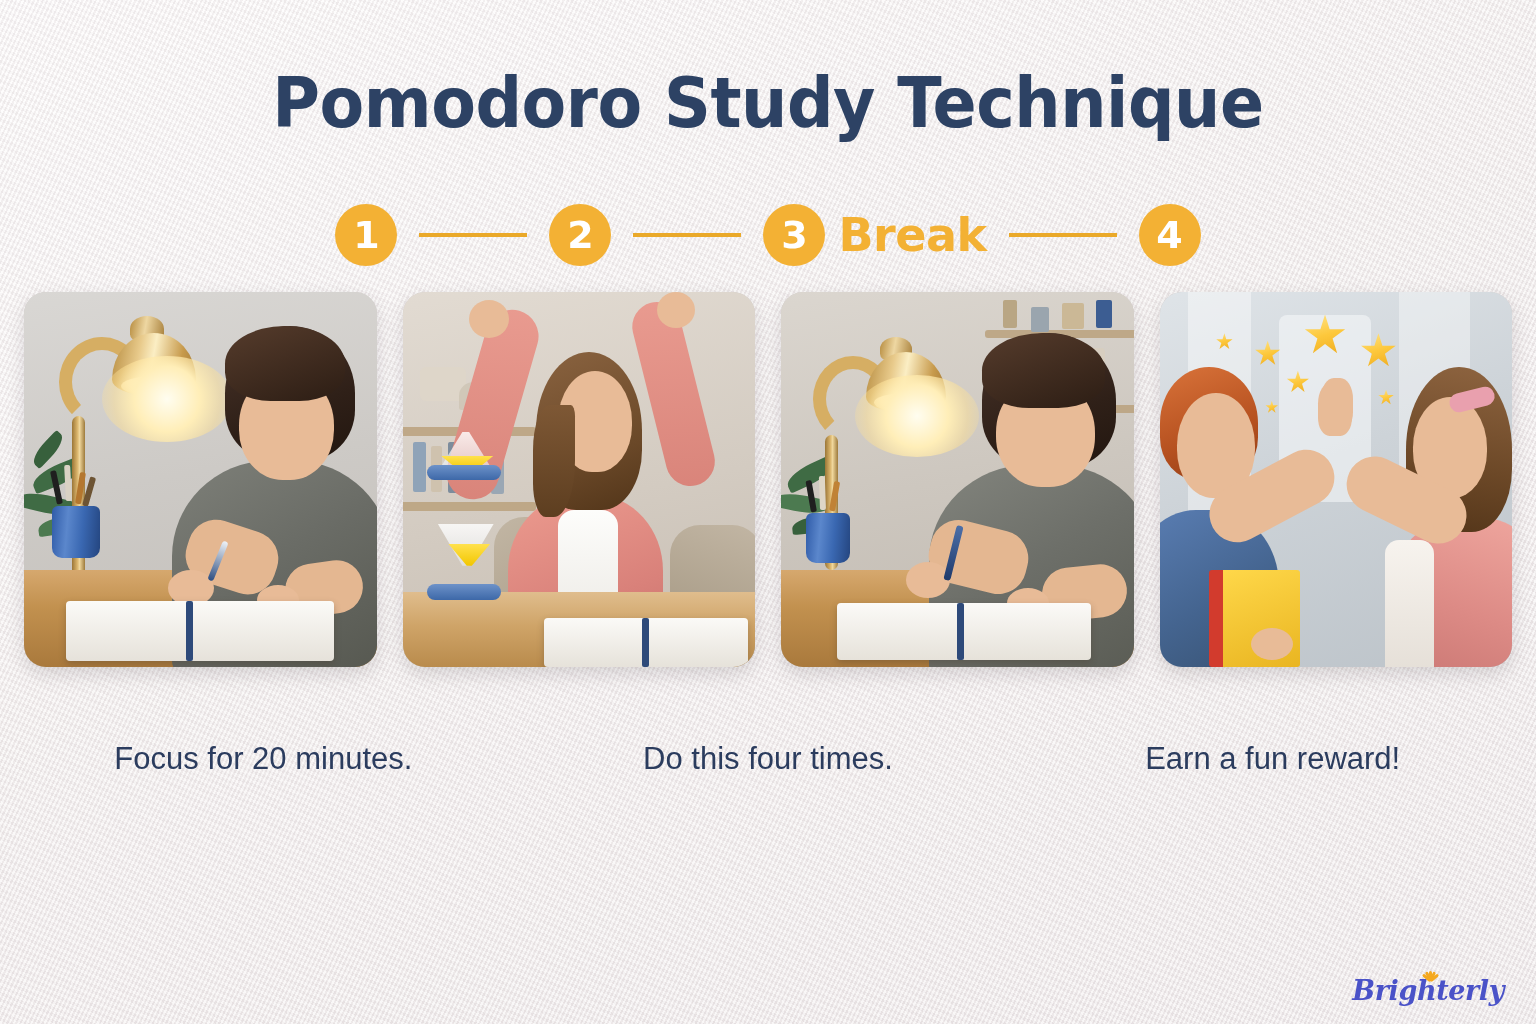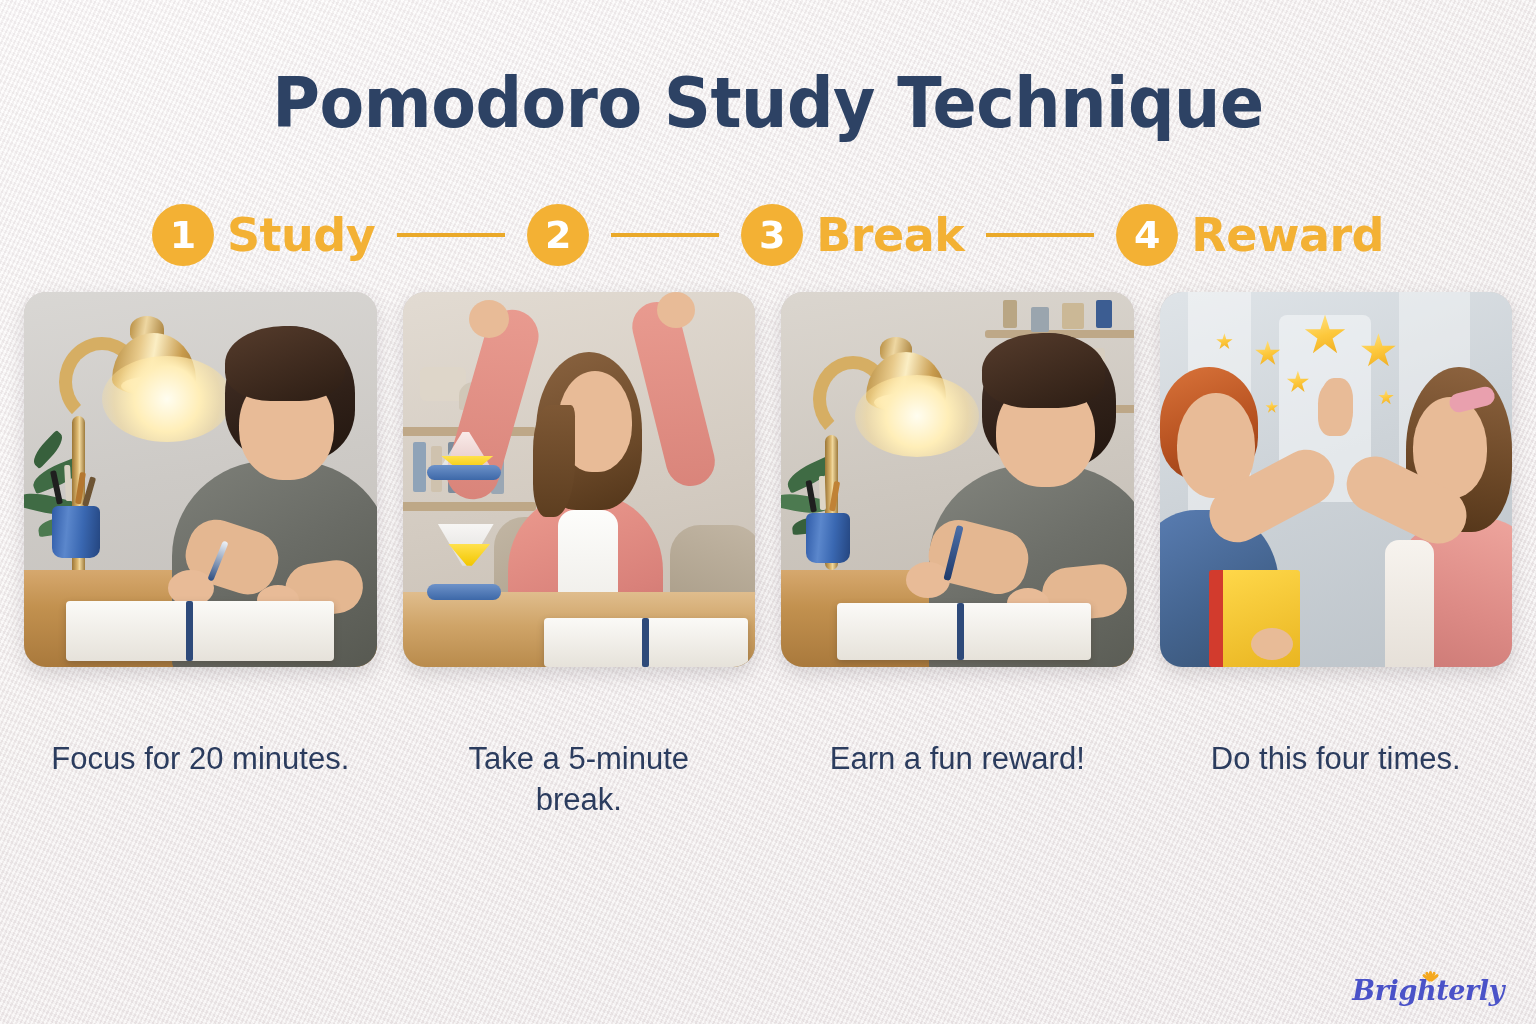--- a/index.html
+++ b/index.html
@@ -253,38 +253,36 @@
 <div id="poster">
 
   <div class="layer">
 
     <h1 id="title">Pomodoro Study Technique</h1>
 
     <div id="steps">
 
       <div class="step">
         <div class="badge">1</div>
-        <div class="step-label">Study</div>
       </div>
       <div class="connector"></div>
 
       <div class="step">
         <div class="badge">2</div>
       </div>
       <div class="connector"></div>
 
       <div class="step">
         <div class="badge">3</div>
         <div class="step-label">Break</div>
       </div>
       <div class="connector"></div>
 
       <div class="step">
         <div class="badge">4</div>
-        <div class="step-label">Reward</div>
       </div>
 
     </div>
 
     <div id="cards">
 
       <div class="card">
         <div class="scene" aria-label="Boy with dark hair in grey t-shirt writing in a notebook under a lit brass desk lamp, blue pencil cup and plant nearby">
           <div class="wall-grey"></div>
 
@@ -444,23 +442,22 @@
           <div style="position:absolute;right:5%;top:26%;width:13%;height:5%;background:#e9a0ae;border-radius:20px;transform:rotate(-14deg);"></div>
           <div class="arm" style="right:12%;top:48%;width:36%;height:15%;background:#e8bb97;transform:rotate(26deg);"></div>
           <div class="hand" style="right:45%;top:23%;width:32px;height:52px;border-radius:40% 40% 34% 34%;"></div>
         </div>
       </div>
 
     </div>
 
     <div id="captions">
       <div class="caption">Focus for 20 minutes.</div>
-      <div class="caption">Take a 5-minute break.</div>
+      <div class="caption">Do this four times.</div>
       <div class="caption">Earn a fun reward!</div>
-      <div class="caption">Do this four times.</div>
     </div>
 
   </div>
 
   <div id="logo">
     <div id="logo-mark">
       <i style="transform:rotate(-50deg);"></i>
       <i style="transform:rotate(-25deg);"></i>
       <i style="transform:rotate(0deg);"></i>
       <i style="transform:rotate(25deg);"></i>

